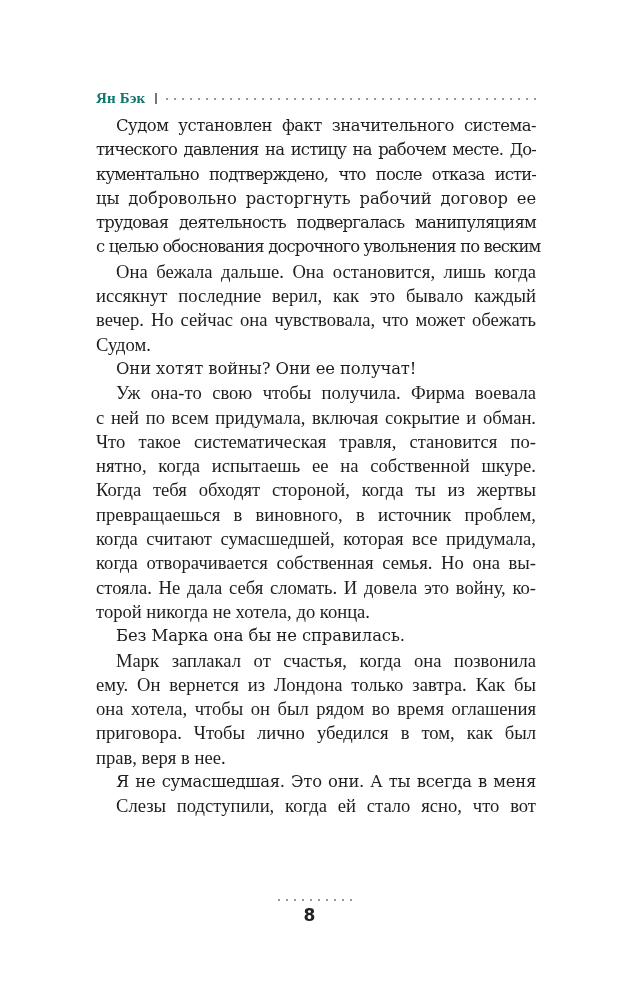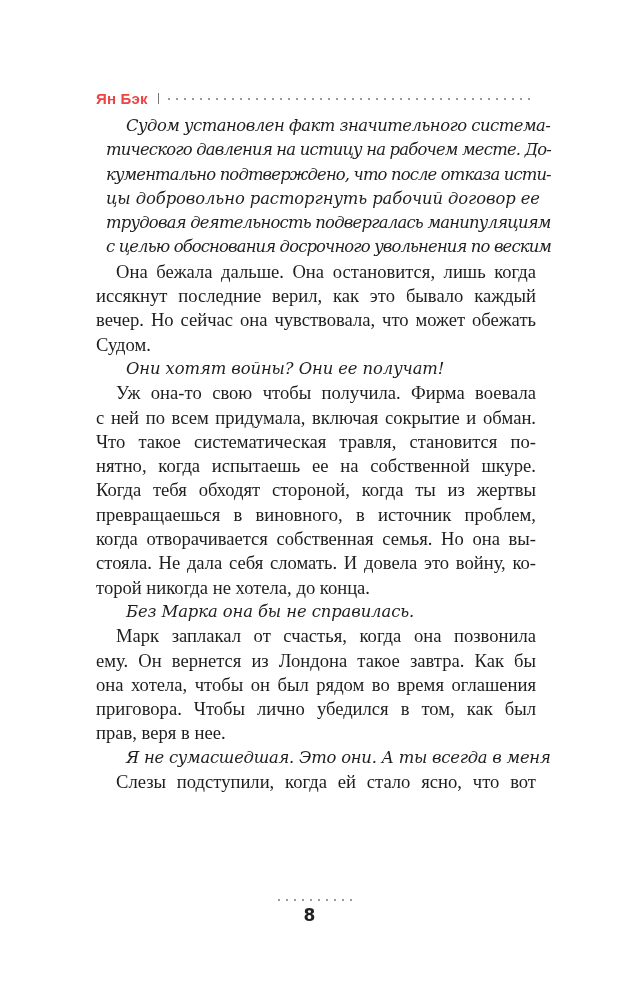--- a/index.html
+++ b/index.html
@@ -1,27 +1,27 @@
 <!DOCTYPE html>
 <html><head>
 <meta charset="utf-8">
 <style>
   html, body { margin:0; padding:0; background:#ffffff; }
   body { width:619px; height:1000px; position:relative; overflow:hidden;
          font-family:"Liberation Serif","DejaVu Serif",serif; color:#1e1e1e; }
   .header { position:absolute; left:96px; top:88px; width:440px; height:20px; display:flex; align-items:center; }
-  .author { font-family:Liberation Sans, sans-serif; font-weight:bold; font-size:15px; color:#ef4444; letter-spacing:0.2px;text-align:center; }
+  .author { font-family:Liberation Serif, serif; font-weight:bold; font-size:15px; color:#0f766e; letter-spacing:0.2px;text-align:center; }
   .bar { width:1.5px; height:11px; background:#777; margin-left:10px; margin-right:6px; }
   .dots { flex:1; height:2px; background-image:radial-gradient(circle, #999 0.9px, transparent 1.1px);
           background-size:8px 2px; background-repeat:repeat-x; margin-top:2px; }
   .text { position:absolute; left:96px; top:114px; width:440px; font-size:18.6px; line-height:24.3px; }
   .line { display:block; height:24.3px; white-space:nowrap; text-align:justify; text-align-last:justify; }
   .line.last { text-align-last:left; }
   .line.indent { padding-left:20px; }
-  .italic { font-style:italic; font-family:"DejaVu Serif",serif; font-size:16.4px; letter-spacing:-0.1px;margin-left:10px; }
+  .italic { font-family:"DejaVu Serif",serif; font-size:16.4px; letter-spacing:-0.1px; }
   .footer-dots { position:absolute; left:275px; top:899px; width:80px; height:2px;
           background-image:radial-gradient(circle, #999 0.9px, transparent 1.1px);
           background-size:8px 2px; background-repeat:repeat-x; }
   .page-num { position:absolute; left:0; width:619px; top:905px; text-align:center;
           font-family:"DejaVu Sans",sans-serif; font-weight:bold; font-size:17px; color:#222; }
 </style>
 </head>
 <body>
 
 <div class="header">
@@ -41,26 +41,27 @@
     <span class="line">иссякнут последние верил, как это бывало каждый</span>
     <span class="line">вечер. Но сейчас она чувствовала, что может обежать</span>
     <span class="line last">Судом.</span>
     <span class="line italic indent last">Они хотят войны? Они ее получат!</span>
     <span class="line indent">Уж она-то свою чтобы получила. Фирма воевала</span>
     <span class="line">с ней по всем придумала, включая сокрытие и обман.</span>
     <span class="line">Что такое систематическая травля, становится по-</span>
     <span class="line">нятно, когда испытаешь ее на собственной шкуре.</span>
     <span class="line">Когда тебя обходят стороной, когда ты из жертвы</span>
     <span class="line">превращаешься в виновного, в источник проблем,</span>
+    <span class="line">когда считают сумасшедшей, которая все придумала,</span>
     <span class="line">когда отворачивается собственная семья. Но она вы-</span>
     <span class="line">стояла. Не дала себя сломать. И довела это войну, ко-</span>
     <span class="line last">торой никогда не хотела, до конца.</span>
     <span class="line italic indent last">Без Марка она бы не справилась.</span>
     <span class="line indent">Марк заплакал от счастья, когда она позвонила</span>
-    <span class="line">ему. Он вернется из Лондона такое завтра. Как бы</span>
+    <span class="line">ему. Он вернется из Лондона только завтра. Как бы</span>
     <span class="line">она хотела, чтобы он был рядом во время оглашения</span>
     <span class="line">приговора. Чтобы лично убедился в том, как был</span>
     <span class="line last">прав, веря в нее.</span>
     <span class="line italic indent" style="letter-spacing: -0.252431px;">Я не сумасшедшая. Это они. А ты всегда в меня</span>
     <span class="line indent">Слезы подступили, когда ей стало ясно, что вот</span>
   </div>
 
 <div class="footer-dots"></div>
 <div class="page-num">8</div>
 

